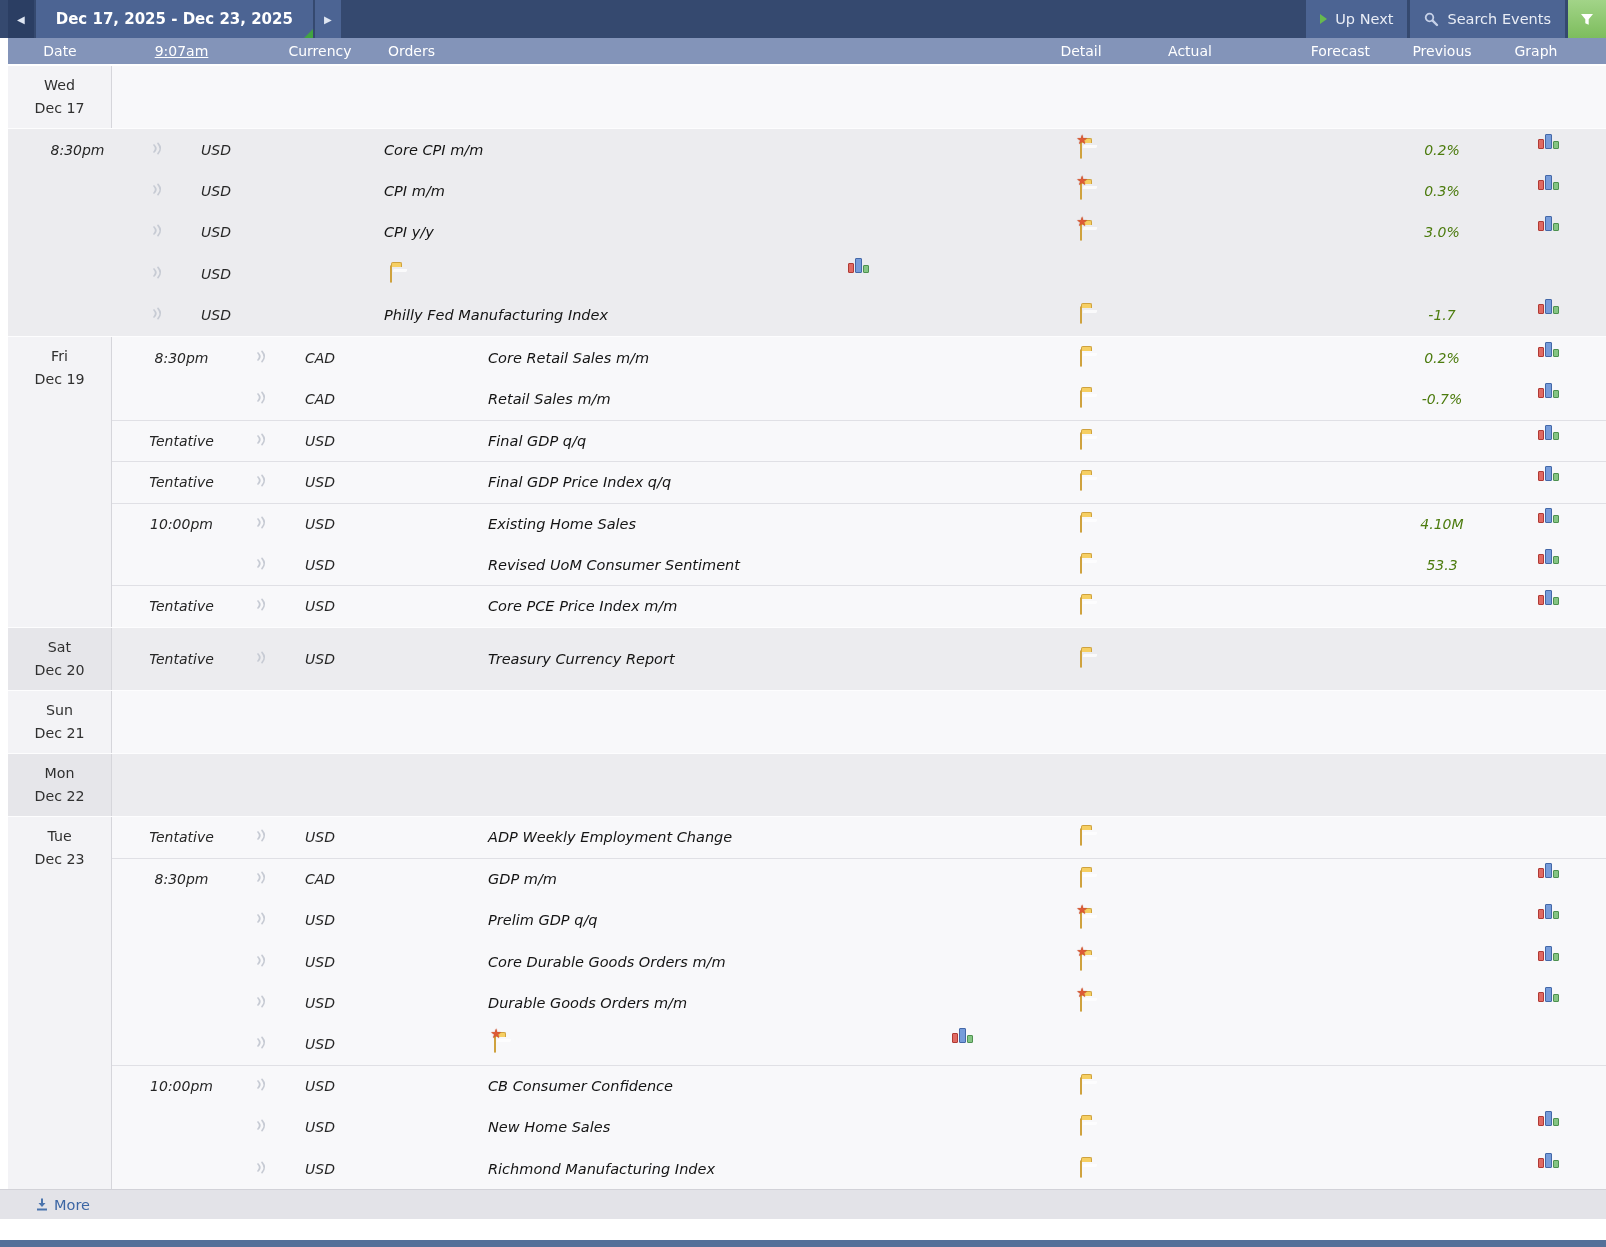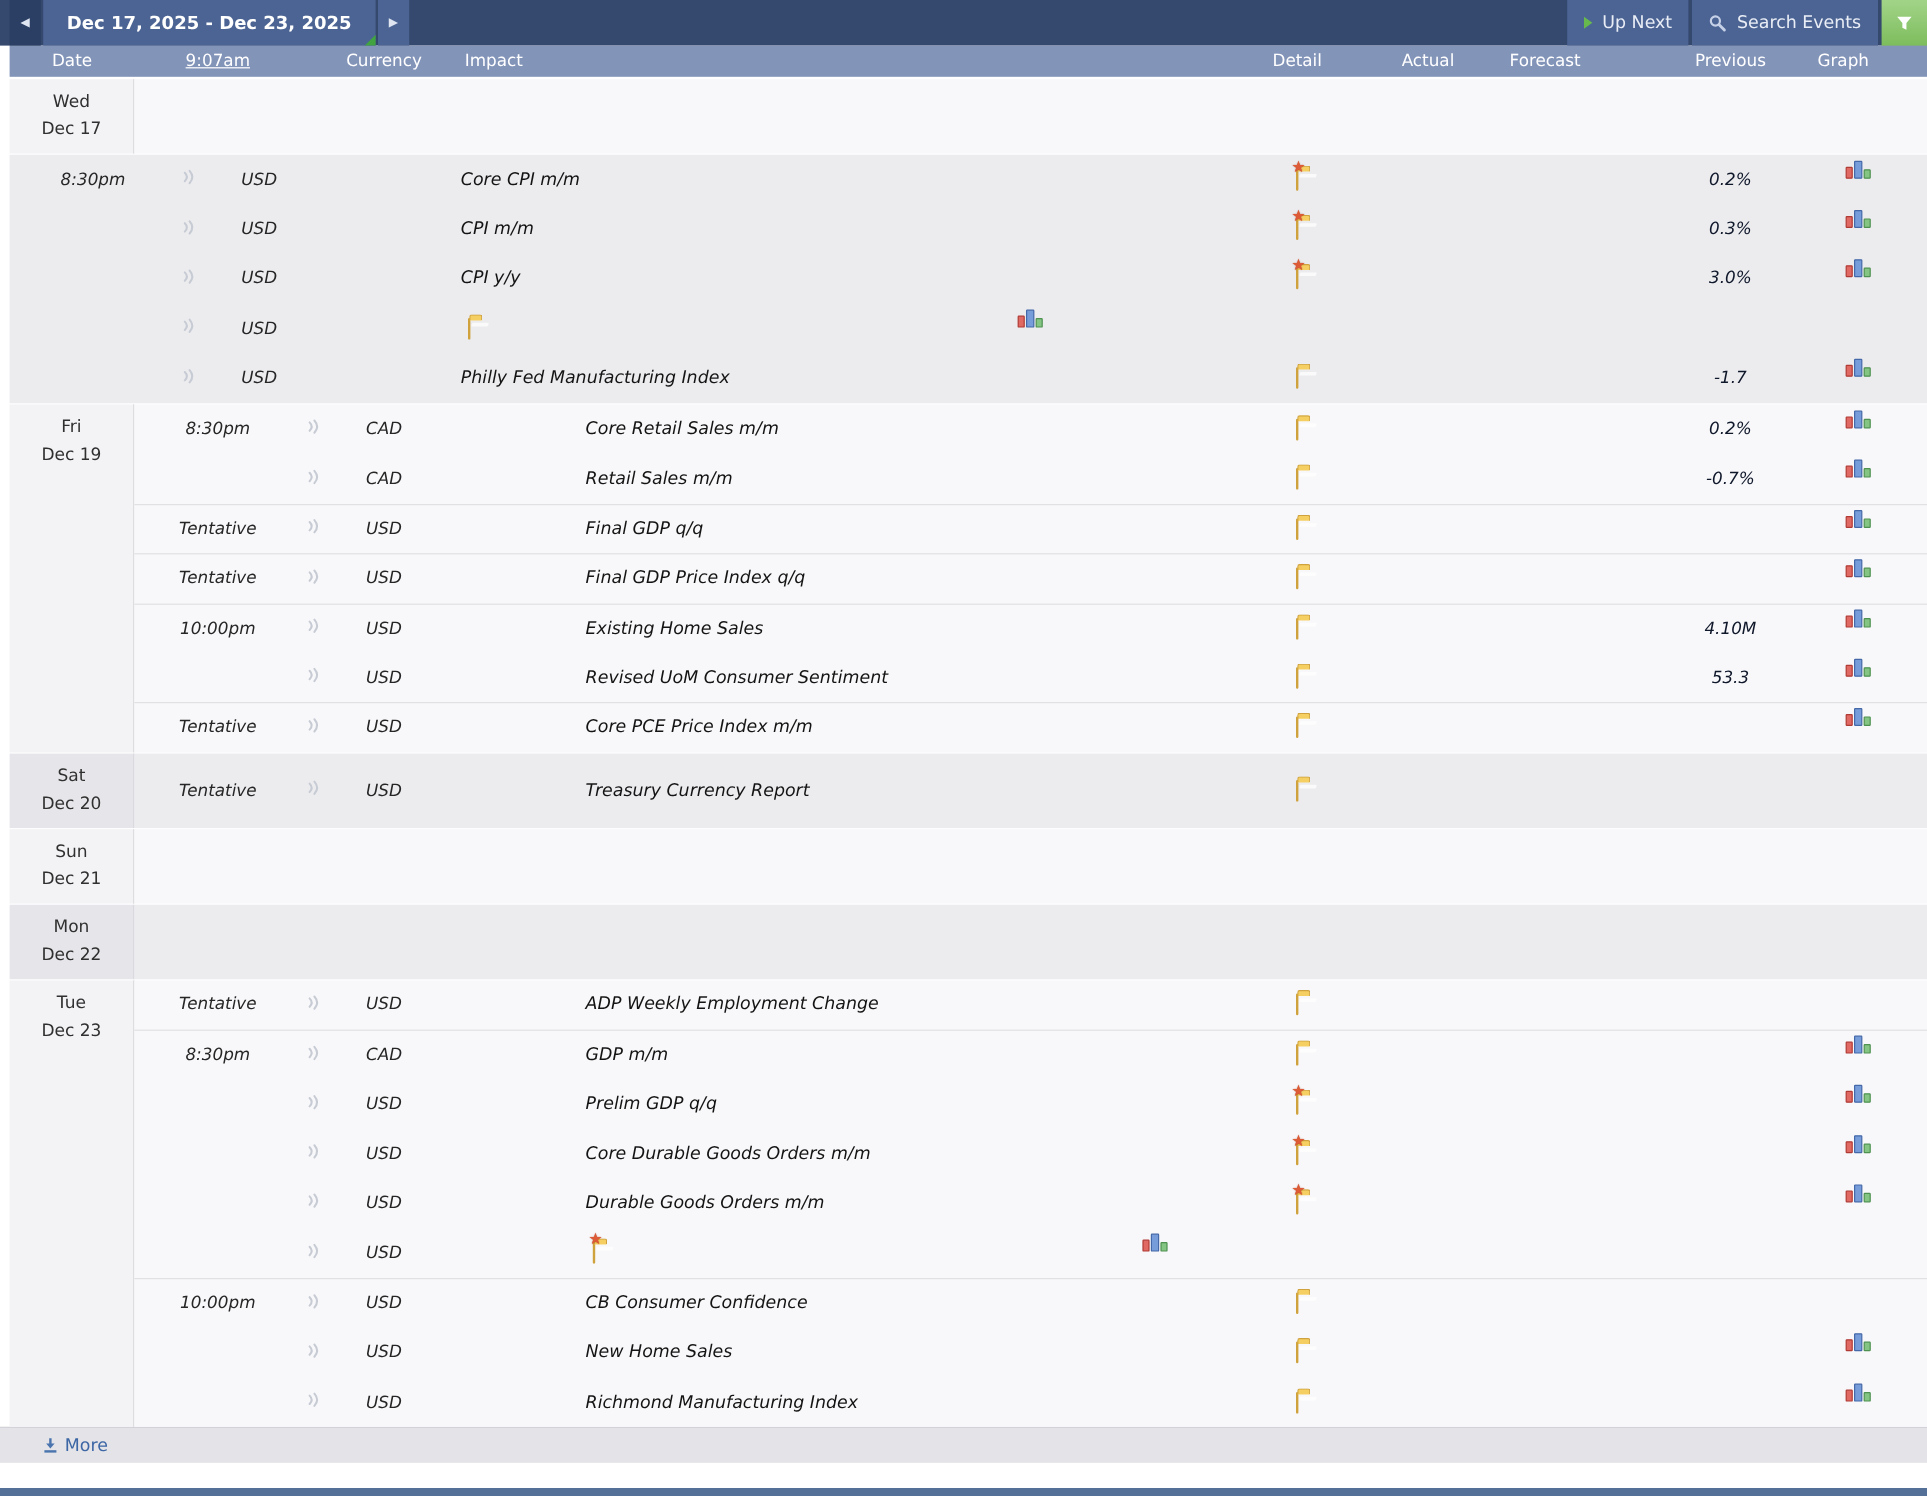--- a/index.html
+++ b/index.html
@@ -27,21 +27,21 @@
   .colheader { height:26px; margin-left:8px; background:#8394b9; display:flex; align-items:center;
                color:#fff; font-size:14px; }
   .h-date { width:104px; text-align:center; }
   .c-time { width:139px; text-align:center; }
   .c-alert { width:20px; text-align:center; }
   .c-cur { width:98px; text-align:center; }
   .c-impact { width:85px; text-align:center; }
   .c-event { flex:1; padding-left:34px; }
   .c-detail { width:82px; text-align:center; }
   .c-actual { width:136px; text-align:center; }
-  .c-forecast { width:112px; text-align:left; }
+  .c-forecast { width:112px; text-align:right; }
   .c-prev { width:144px; text-align:center; }
   .c-graph { width:44px; text-align:center; }
   .c-end { width:48px; }
   .colheader a { color:#fff; text-decoration:underline; cursor:pointer; }
 
   
   .calendar { margin-left:8px; margin-top:2px; }
   .day-group { display:flex; align-items:stretch; }
   .day-group + .day-group { border-top:1px solid #fdfdfe; }
   .date-cell { width:104px; border-right:1px solid #d6d6db; text-align:center;
@@ -49,21 +49,21 @@
   .day-rows { flex:1; min-height:62px; display:flex; flex-direction:column; justify-content:center;font-style:italic; }
   .day-group.light .date-cell { background:#f3f3f6; }
   .day-group.light .day-rows { background:#f8f8fa; }
   .day-group.gray .date-cell { background:#e6e6ea; }
   .day-group.gray .day-rows { background:#ececef; }
 
   .row { display:flex; align-items:center; height:41.4px; font-size:14px; color:#262626; }
   .row.sep { border-top:1px solid #e0e0e5; }
   .row .c-time { margin-left:-104px; padding-left:104px; width:243px; } 
   .ev-name { font-size:14.5px; color:#141414; cursor:pointer; }
-  .prev-val { color:#0f172a; }
+  .prev-val { color:#4d7c0f; }
 
   
   .alert-ic { display:inline-block; width:13px; height:15px; cursor:pointer; }
   .alert-ic svg { display:block; }
 
   
   .impact { width:21px; height:14px; margin:0 auto;
     clip-path: polygon(0 100%,0 32%,9% 32%,9% 6%,23% 6%,23% 32%,31% 32%,31% 6%,45% 6%,45% 32%,53% 32%,53% 6%,67% 6%,67% 32%,100% 32%,100% 100%);
   }
 
@@ -124,21 +124,21 @@
       </svg>
     </button>
   </div>
 </div>
 
 <div class="colheader">
   <div class="h-date">Date</div>
   <div class="c-time"><a>9:07am</a></div>
   <div class="c-alert"></div>
   <div class="c-cur">Currency</div>
-  <div class="c-impact">Impact</div>
+  <div class="c-impact">Orders</div>
   <div class="c-event"></div>
   <div class="c-detail">Detail</div>
   <div class="c-actual">Actual</div>
   <div class="c-forecast">Forecast</div>
   <div class="c-prev">Previous</div>
   <div class="c-graph">Graph</div>
   <div class="c-end"></div>
 </div>
 
 <div class="calendar">

